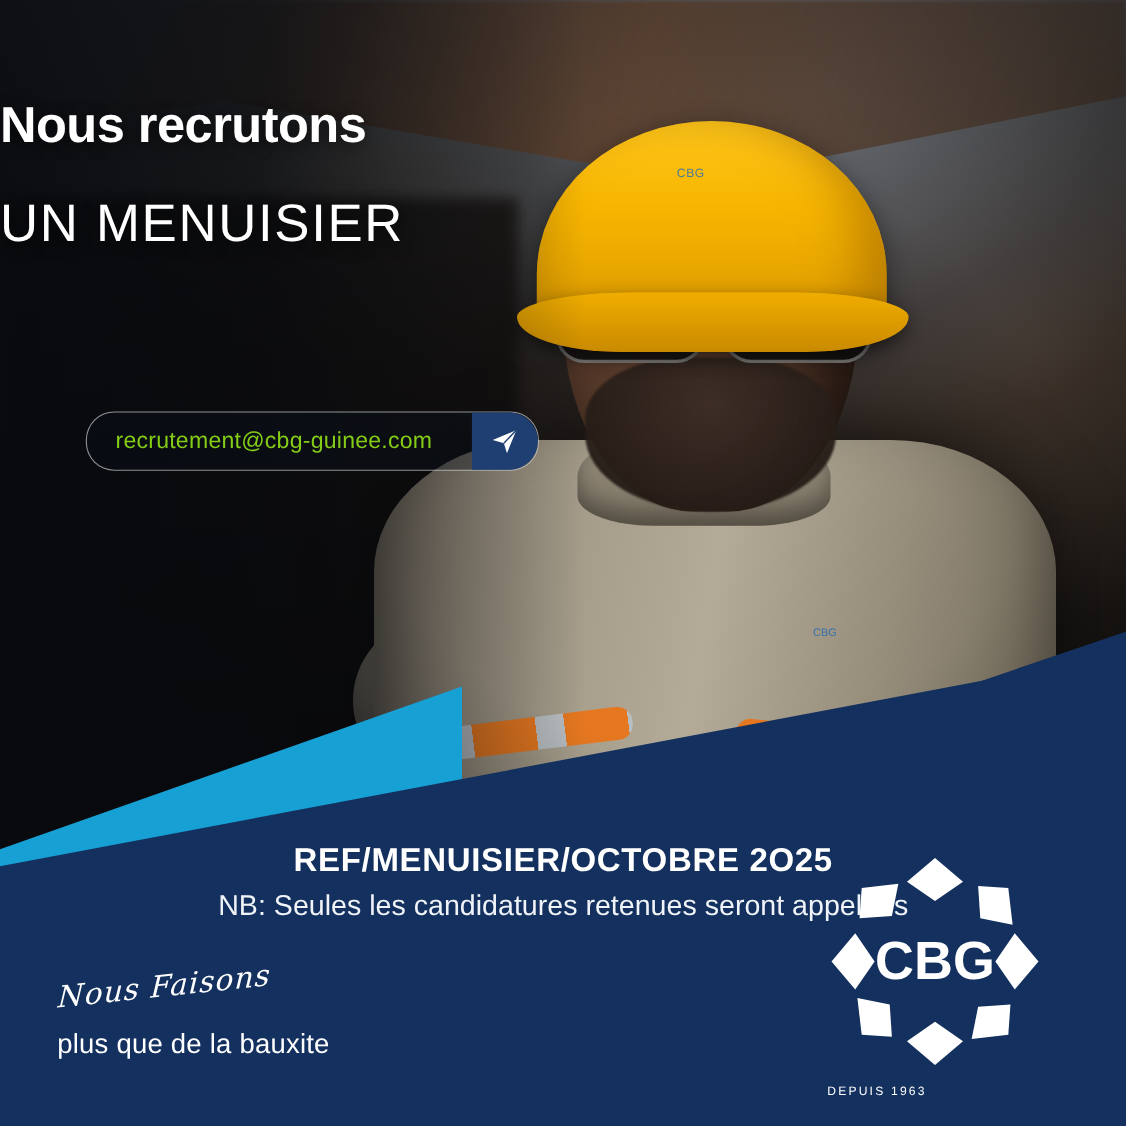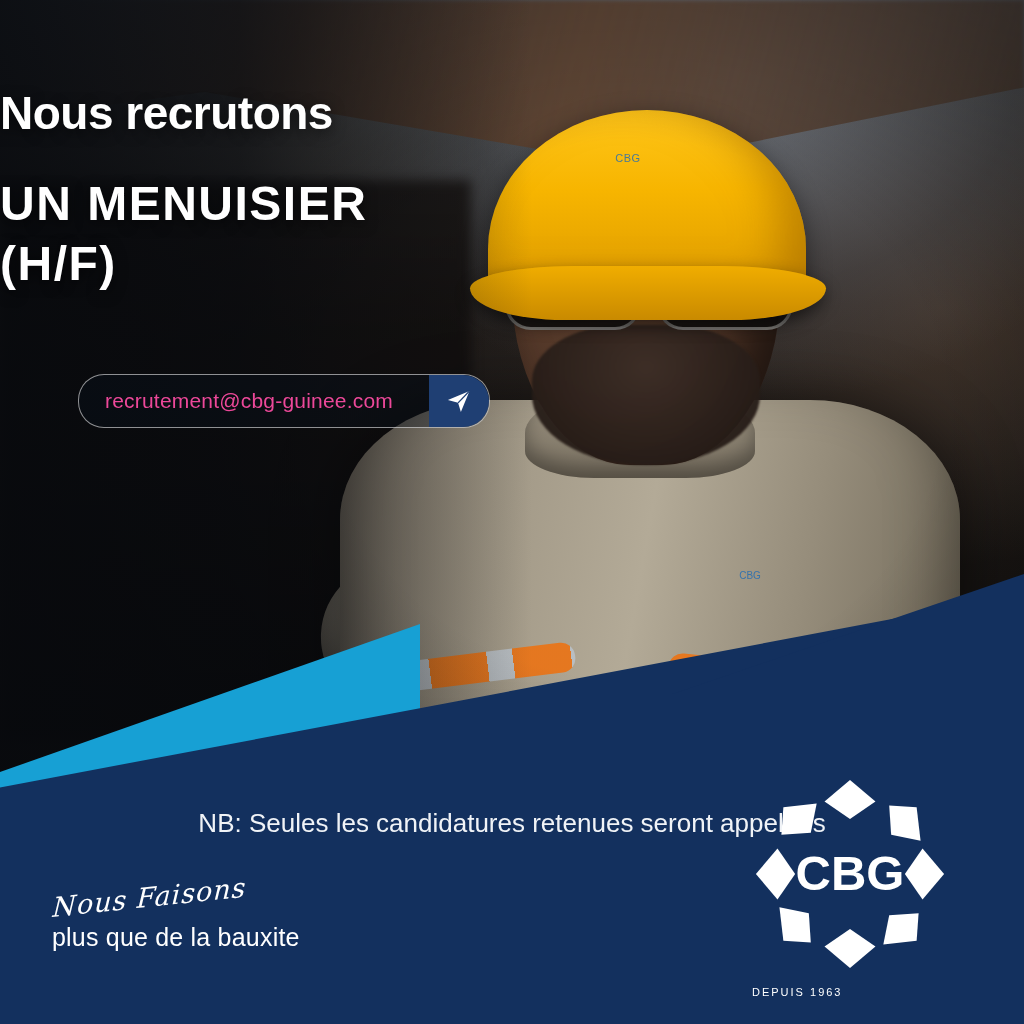--- a/index.html
+++ b/index.html
@@ -224,21 +224,21 @@
   }
   .h-small {
     font-size: 46px;
     font-weight: 700;
     letter-spacing: -0.5px;
     text-shadow: 0 3px 14px rgba(0,0,0,0.6);
   }
   .h-big {
     margin-top: 34px;
     font-size: 48px;
-    font-weight: 700;
+    font-weight: 400;
     letter-spacing: 1.5px;
     line-height: 1.24;
     text-shadow: 0 3px 14px rgba(0,0,0,0.65);
   }
   .sendline {
     position: absolute;
     left: 0;
     top: 322px;
     width: 560px;
     text-align: center;
@@ -257,21 +257,21 @@
     border: 1px solid rgba(255,255,255,0.55);
     border-radius: 26px;
     background: rgba(10,18,30,0.35);
     display: flex;
     align-items: center;
     z-index: 6;
   }
   .mail-text {
     flex: 1;
     padding-left: 26px;
-    color: #ec4899;
+    color: #84cc16;
     font-size: 21px;
     letter-spacing: 0.2px;
     white-space: nowrap;
   }
   .send-btn {
     width: 60px;
     height: 52px;
     border-radius: 0 26px 26px 0;
     background: #1f3f73;
     display: flex;
@@ -341,20 +341,21 @@
   }
   .tag-script {
     font-family: "DejaVu Serif", serif;
     font-style: italic;
     font-size: 27px;
     transform: rotate(-6deg) skewX(-9deg);
     transform-origin: left bottom;
     letter-spacing: 1px;
   }
   .tag-plain {
+    margin-top: 12px;
     font-size: 25px;
     letter-spacing: 0.2px;
   }
   .logo {
     position: absolute;
     right: 76px;
     bottom: 52px;
     width: 196px;
     height: 196px;
     z-index: 7;
@@ -404,39 +405,39 @@
     <div class="helmet-logo">CBG</div>
   </div>
 
   <div class="vignette"></div>
   <div class="left-scrim"></div>
 
   <div class="headline">
     <div class="h-small">Nous recrutons</div>
     <div class="h-big">
       <div>UN MENUISIER</div>
-      <div>(H/F)</div>
     </div>
   </div>
 
 
   <div class="mailbox">
     <div class="mail-text">recrutement@cbg-guinee.com</div>
     <div class="send-btn">
       <svg width="28" height="28" viewBox="0 0 24 24">
         <path d="M2.5 11.2 21 3.4 13.6 21.4 11.2 13.6 2.5 11.2Z" fill="#ffffff"></path>
         <path d="M11.2 13.6 21 3.4" stroke="#1f3f73" stroke-width="1.1" fill="none"></path>
       </svg>
     </div>
   </div>
 
   <div class="cyan-wedge"></div>
   <div class="navy-wedge"></div>
   <div class="navy-top-right"></div>
 
+  <div class="ref">REF/MENUISIER/OCTOBRE 2O25</div>
   <div class="nb">NB: Seules les candidatures retenues seront appelées</div>
 
   <div class="tagline">
     <div class="tag-script">Nous Faisons</div>
     <div class="tag-plain">plus que de la bauxite</div>
   </div>
 
   <svg class="logo" viewBox="0 0 200 200">
     <g fill="#ffffff">
       <path d="M100 4 L126 26 L100 44 L74 26 Z"></path>

